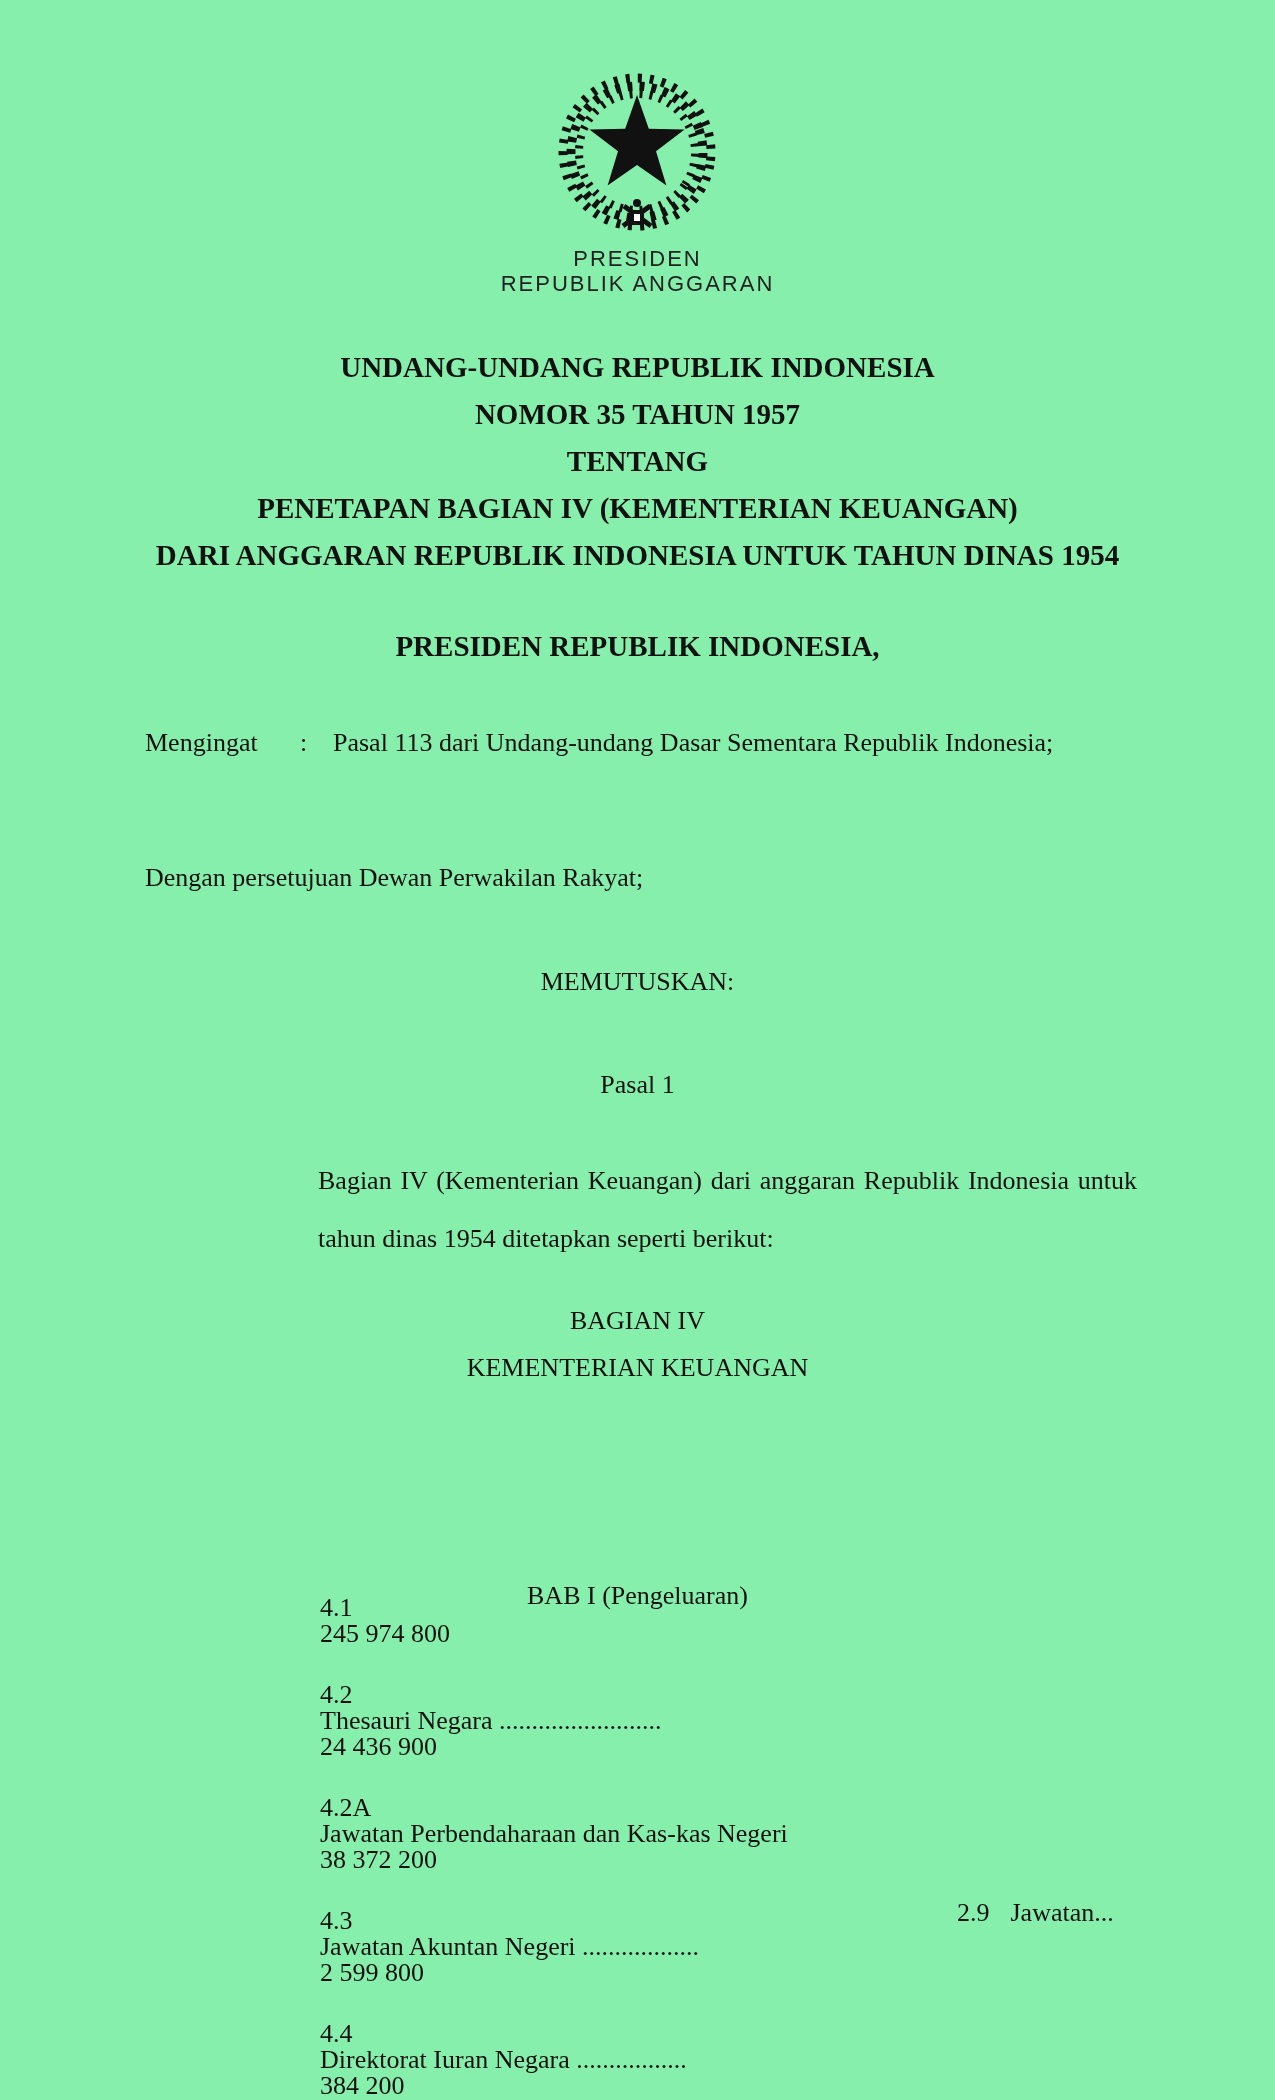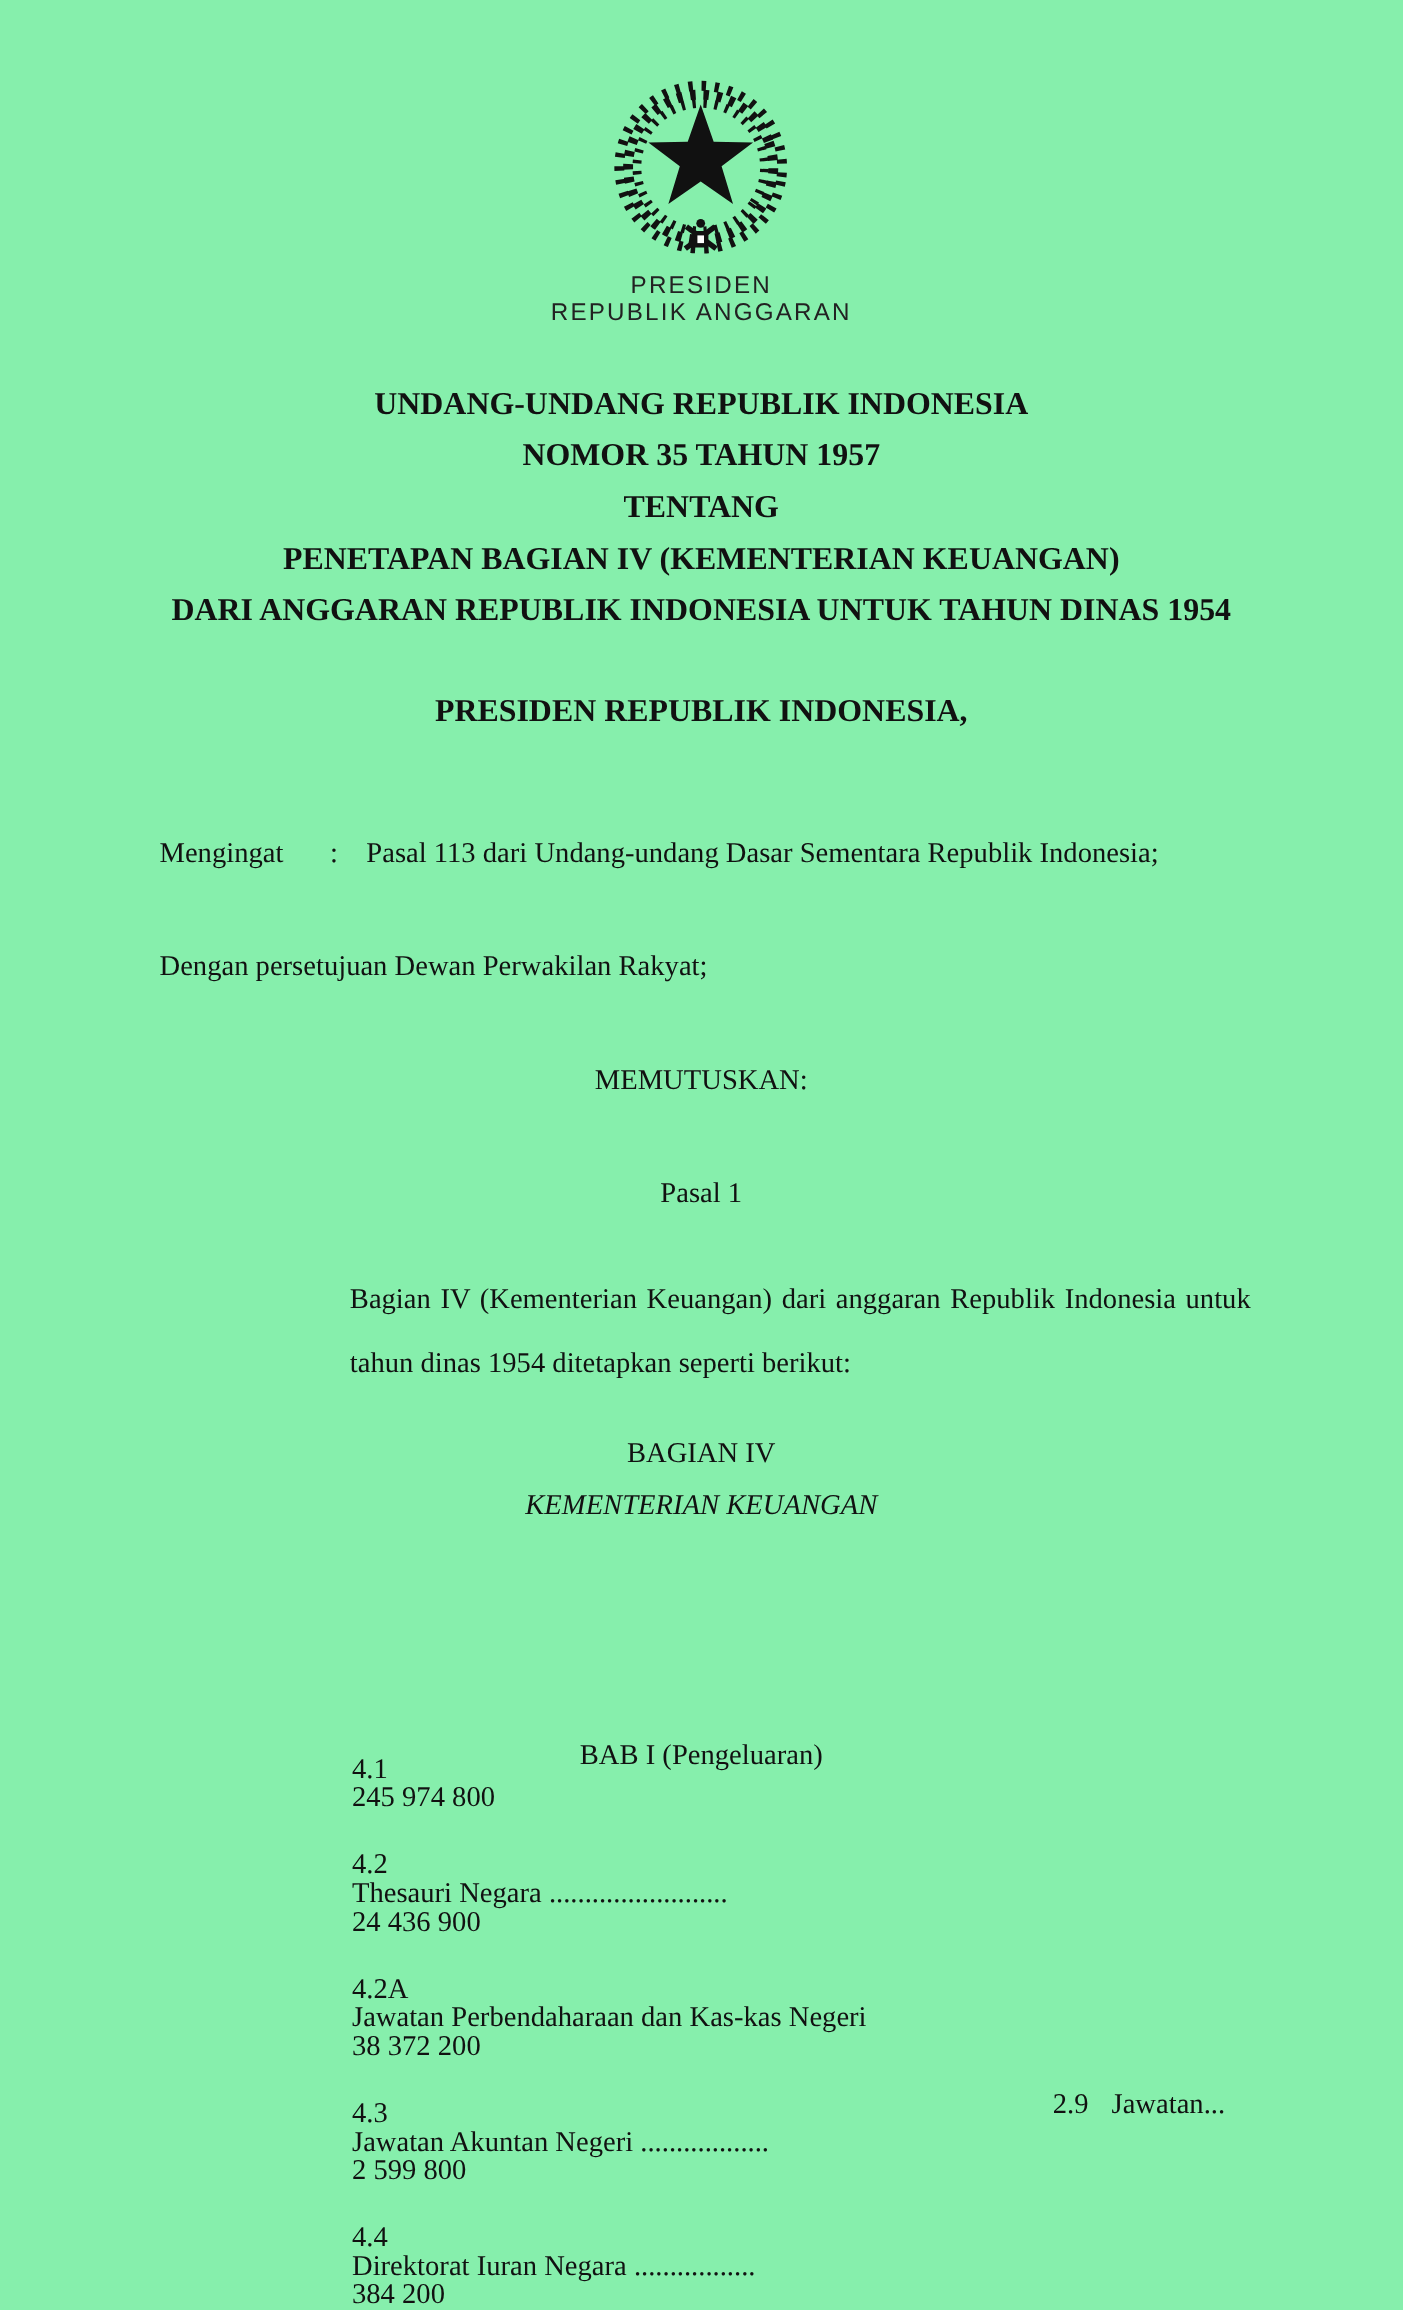--- a/index.html
+++ b/index.html
@@ -39,41 +39,41 @@
   .preamble-heading {
     top: 630px;
     font-size: 29px;
     font-weight: bold;
     line-height: 33px;
   }
 
   .body-text { font-size: 26px; line-height: 30px; }
 
   .considering {
-    left: 145px; top: 761px; width: 990px;
+    left: 145px; top: 728px; width: 990px;
     display: flex;
     align-items: center;
   }
   .c-label { width: 155px; }
   .c-colon { width: 33px; }
   .c-text  { flex: 1; }
 
   .agreement { left: 145px; top: 863px; width: 990px; }
 
   .decision-heading { top: 967px; }
   .article-heading  { top: 1070px; }
 
   .article-body {
     left: 318px; top: 1152px; width: 819px;
     font-size: 26px; line-height: 58px;
     text-align: justify;
   }
 
   .part-heading     { top: 1306px; }
-  .ministry-heading { top: 1353px; font-style: italic; }
+  .ministry-heading { top: 1353px; }
   .chapter-heading  { top: 1581px; }
 
   .budget-list {
     left: 320px; top: 1595px; width: 820px;
     display: flex; flex-direction: column; gap: 35px;
     font-size: 26px; line-height: 26px;
   }
   .b-row { display: flex; flex-direction: column; }
   .b-code { width: 58px; }
   .b-label { width: 527px; }

